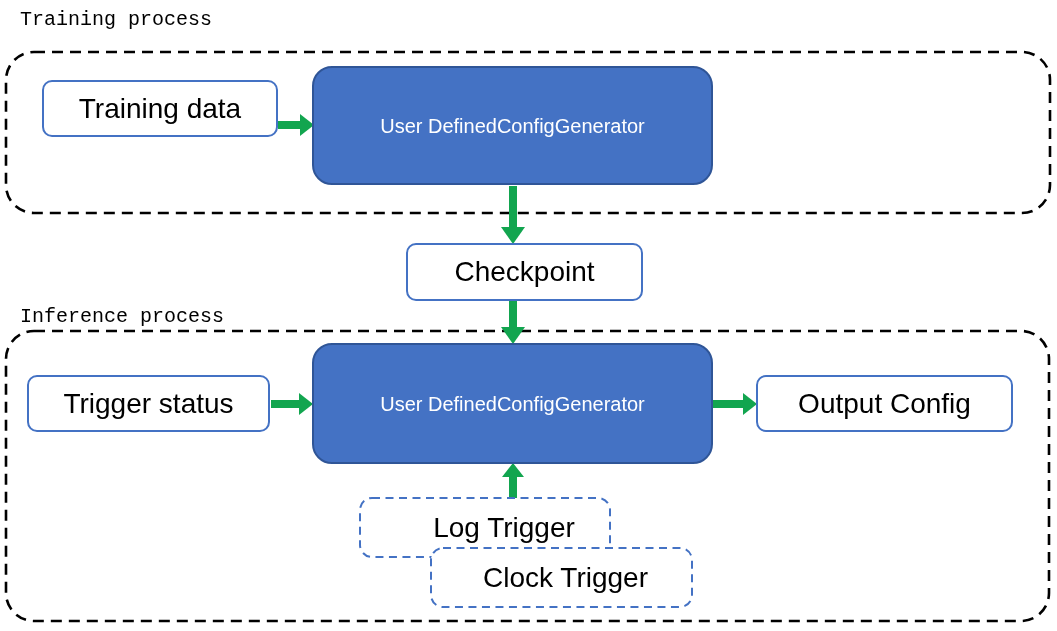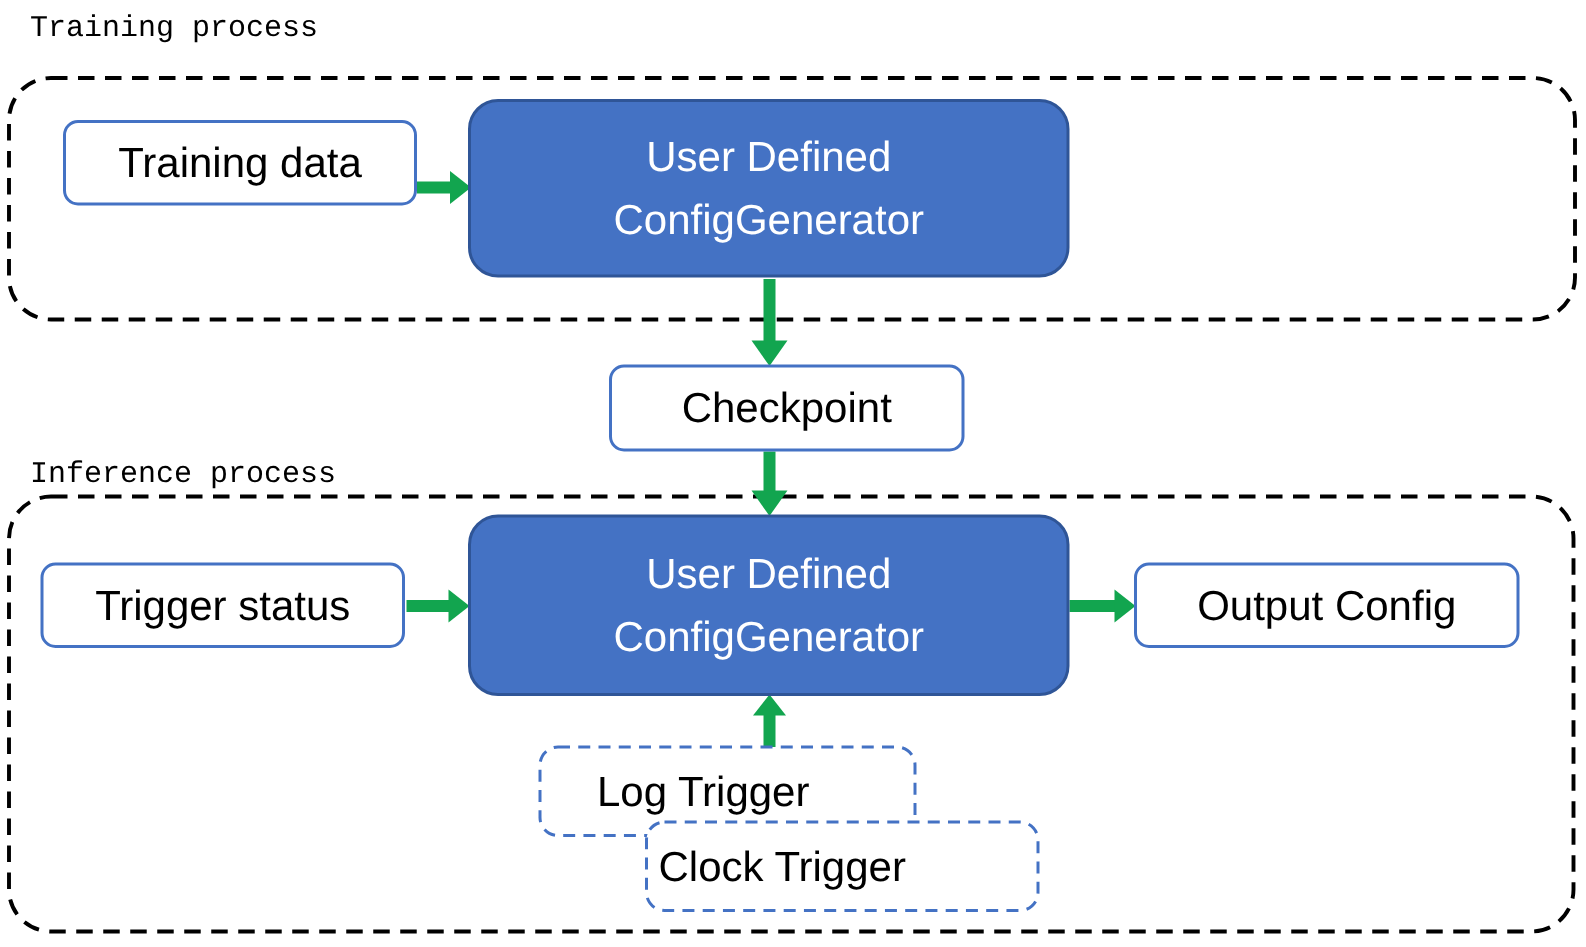--- a/index.html
+++ b/index.html
@@ -26,26 +26,26 @@
   .section-title{
     position:absolute;font-size:20px;line-height:34px;
     color:var(--label-text);white-space:nowrap;font-family:Liberation Mono, monospace;
   }
   .io-box{
     position:absolute;display:flex;align-items:center;justify-content:center;
     background:#fff;border:2px solid var(--io-box-border);border-radius:10px;
     font-size:28px;color:var(--label-text);box-sizing:border-box;white-space:nowrap;
   }
   .gen-box{
-    position:absolute;display:flex;flex-direction:column;align-items:center;justify-content:center;
+    position:absolute;display:flex;flex-direction:row;align-items:center;justify-content:center;
     background:var(--generator-fill);border:2px solid var(--generator-border);border-radius:20px;
-    font-size:28px;line-height:42px;color:var(--generator-text);box-sizing:border-box;text-align:center;
+    font-size:20px;line-height:42px;color:var(--generator-text);box-sizing:border-box;text-align:center;
   }
   .trigger-label{
-    position:absolute;display:flex;align-items:center;
+    position:absolute;display:flex;align-items:center;justify-content:center;
     font-size:28px;color:var(--label-text);box-sizing:border-box;white-space:nowrap;
   }
 </style>
 </head>
 <body>
 
 <div class="canvas">
 
   <svg class="layer" viewBox="0 0 1057 631" aria-hidden="true">
 

